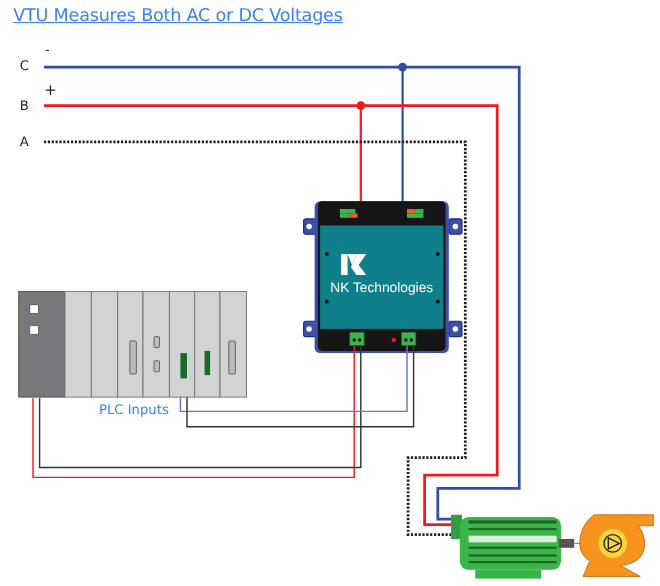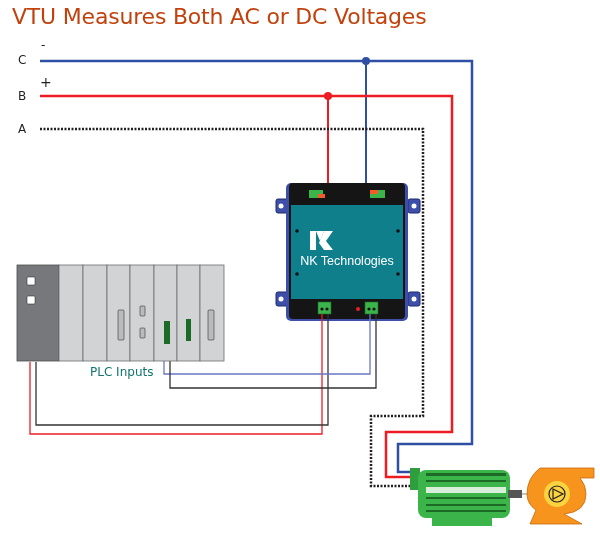--- a/index.html
+++ b/index.html
@@ -1,20 +1,20 @@
 <!DOCTYPE html>
 <html><head>
 <meta charset="utf-8">
 <style>
   html, body { margin: 0; padding: 0; background: #ffffff; }
   body { width: 600px; height: 533px; position: relative; overflow: hidden; font-family: "DejaVu Sans", sans-serif; }
-  .title { position: absolute; left: 12px; top: 4px; font-size: 22px; color: #c2410c; letter-spacing: -0.2px; }
+  .title { position: absolute; left: 12px; top: 4px; font-size: 16px; color: #3b82f6; letter-spacing: -0.2px; text-decoration: underline; }
   .lbl { position: absolute; font-size: 12px; color: #231f20; }
   svg { position: absolute; left: 0; top: 0; }
-  .plc-label { position: absolute; left: 90px; top: 365px; font-size: 12px; color: #0f766e; }
+  .plc-label { position: absolute; left: 90px; top: 365px; font-size: 12px; color: #3b82f6; }
 </style>
 </head>
 <body>
 
 <div class="title">VTU Measures Both AC or DC Voltages</div>
 
 <div class="lbl" style="left:41px;top:38px;">-</div>
 <div class="lbl" style="left:18px;top:53px;">C</div>
 <div class="lbl" style="left:40px;top:74px;font-size:14px;">+</div>
 <div class="lbl" style="left:18px;top:89px;">B</div>

